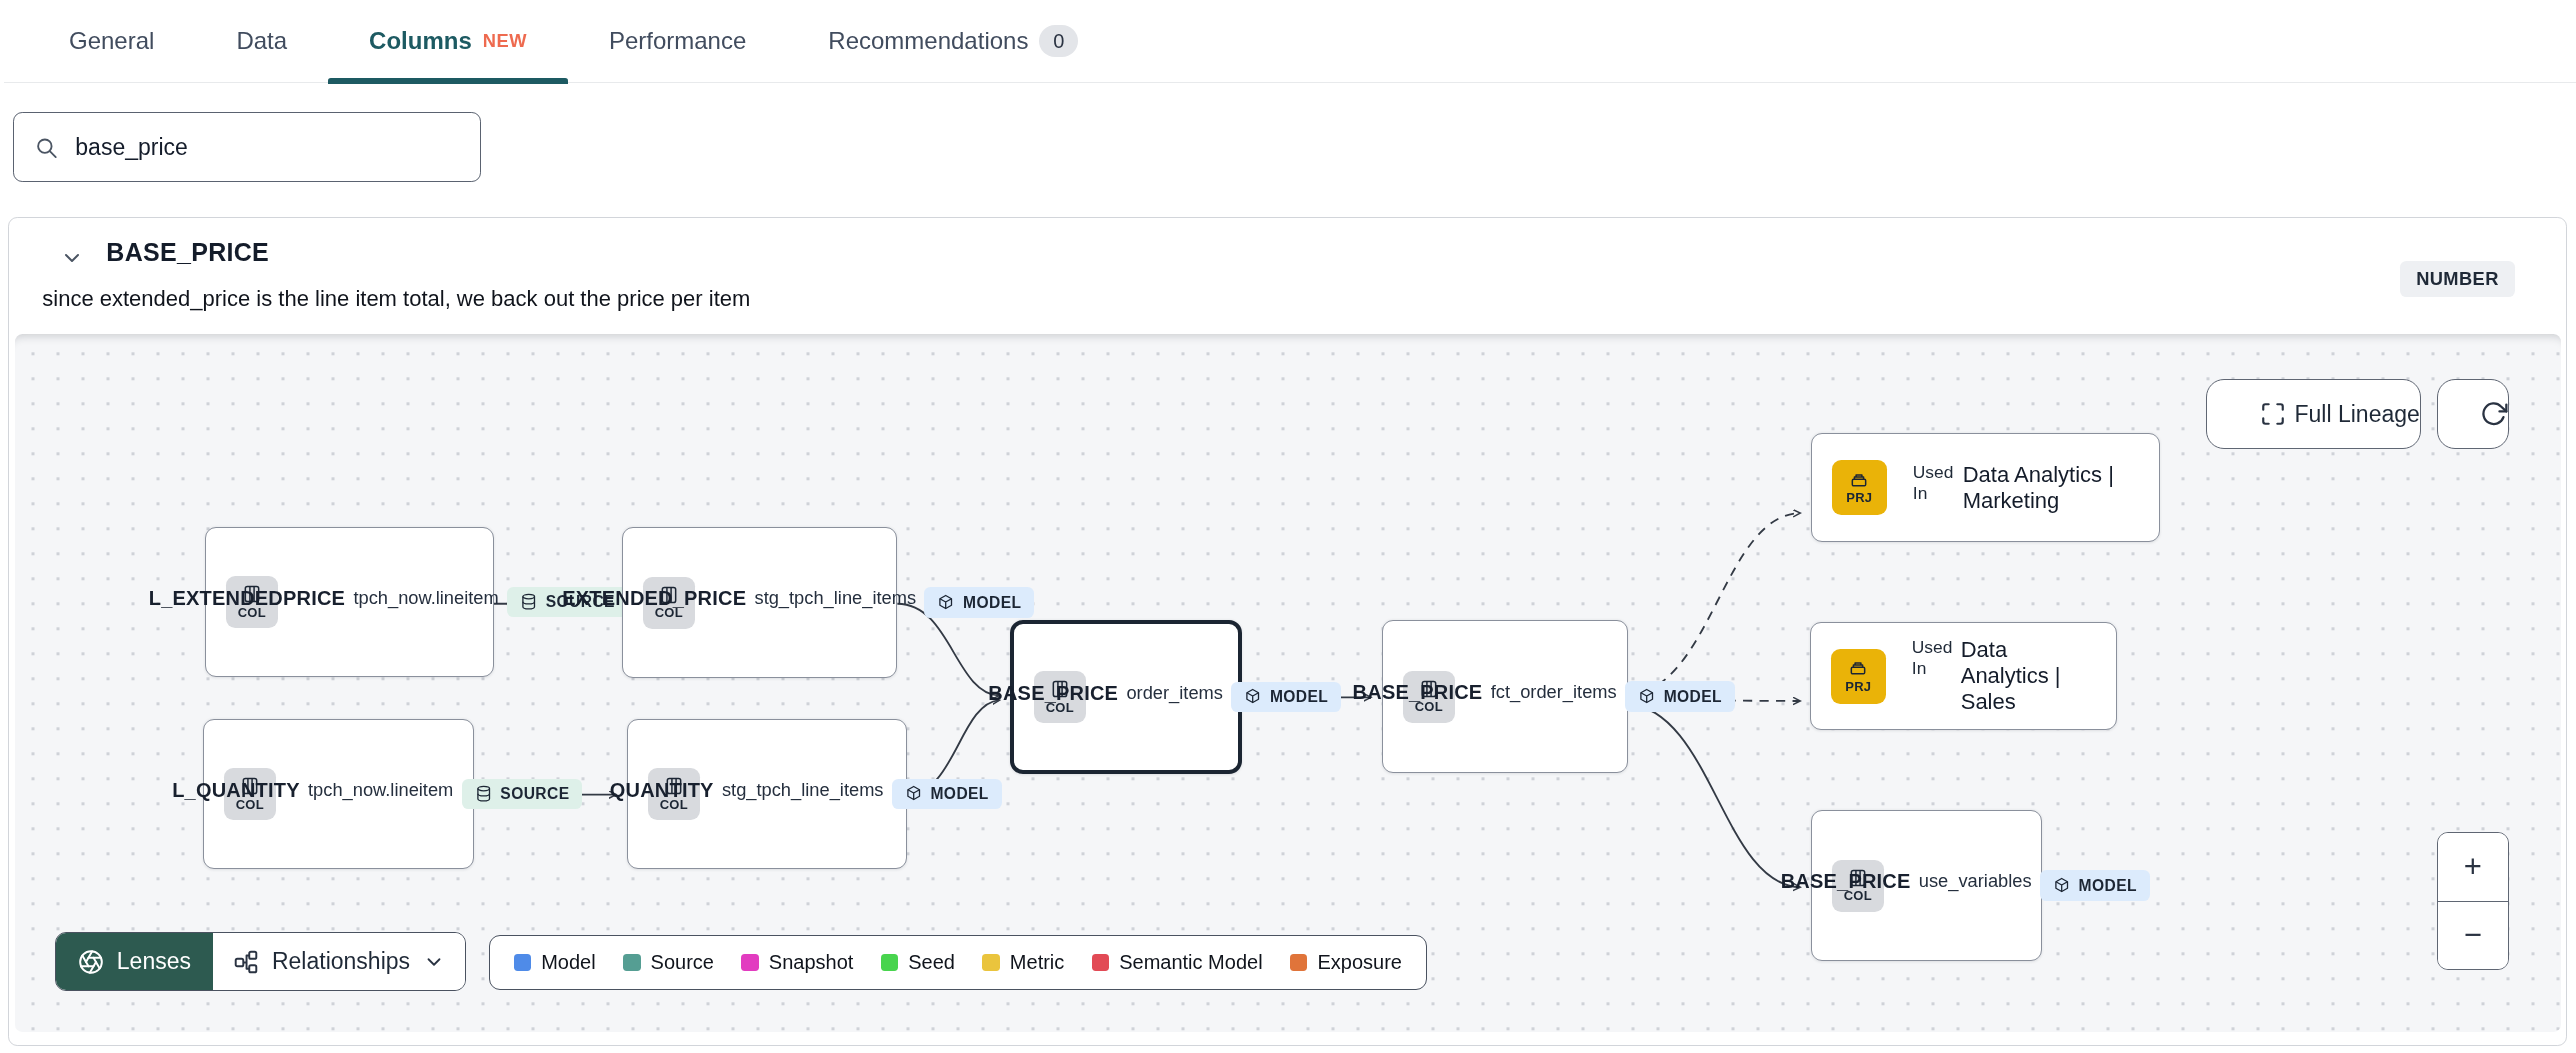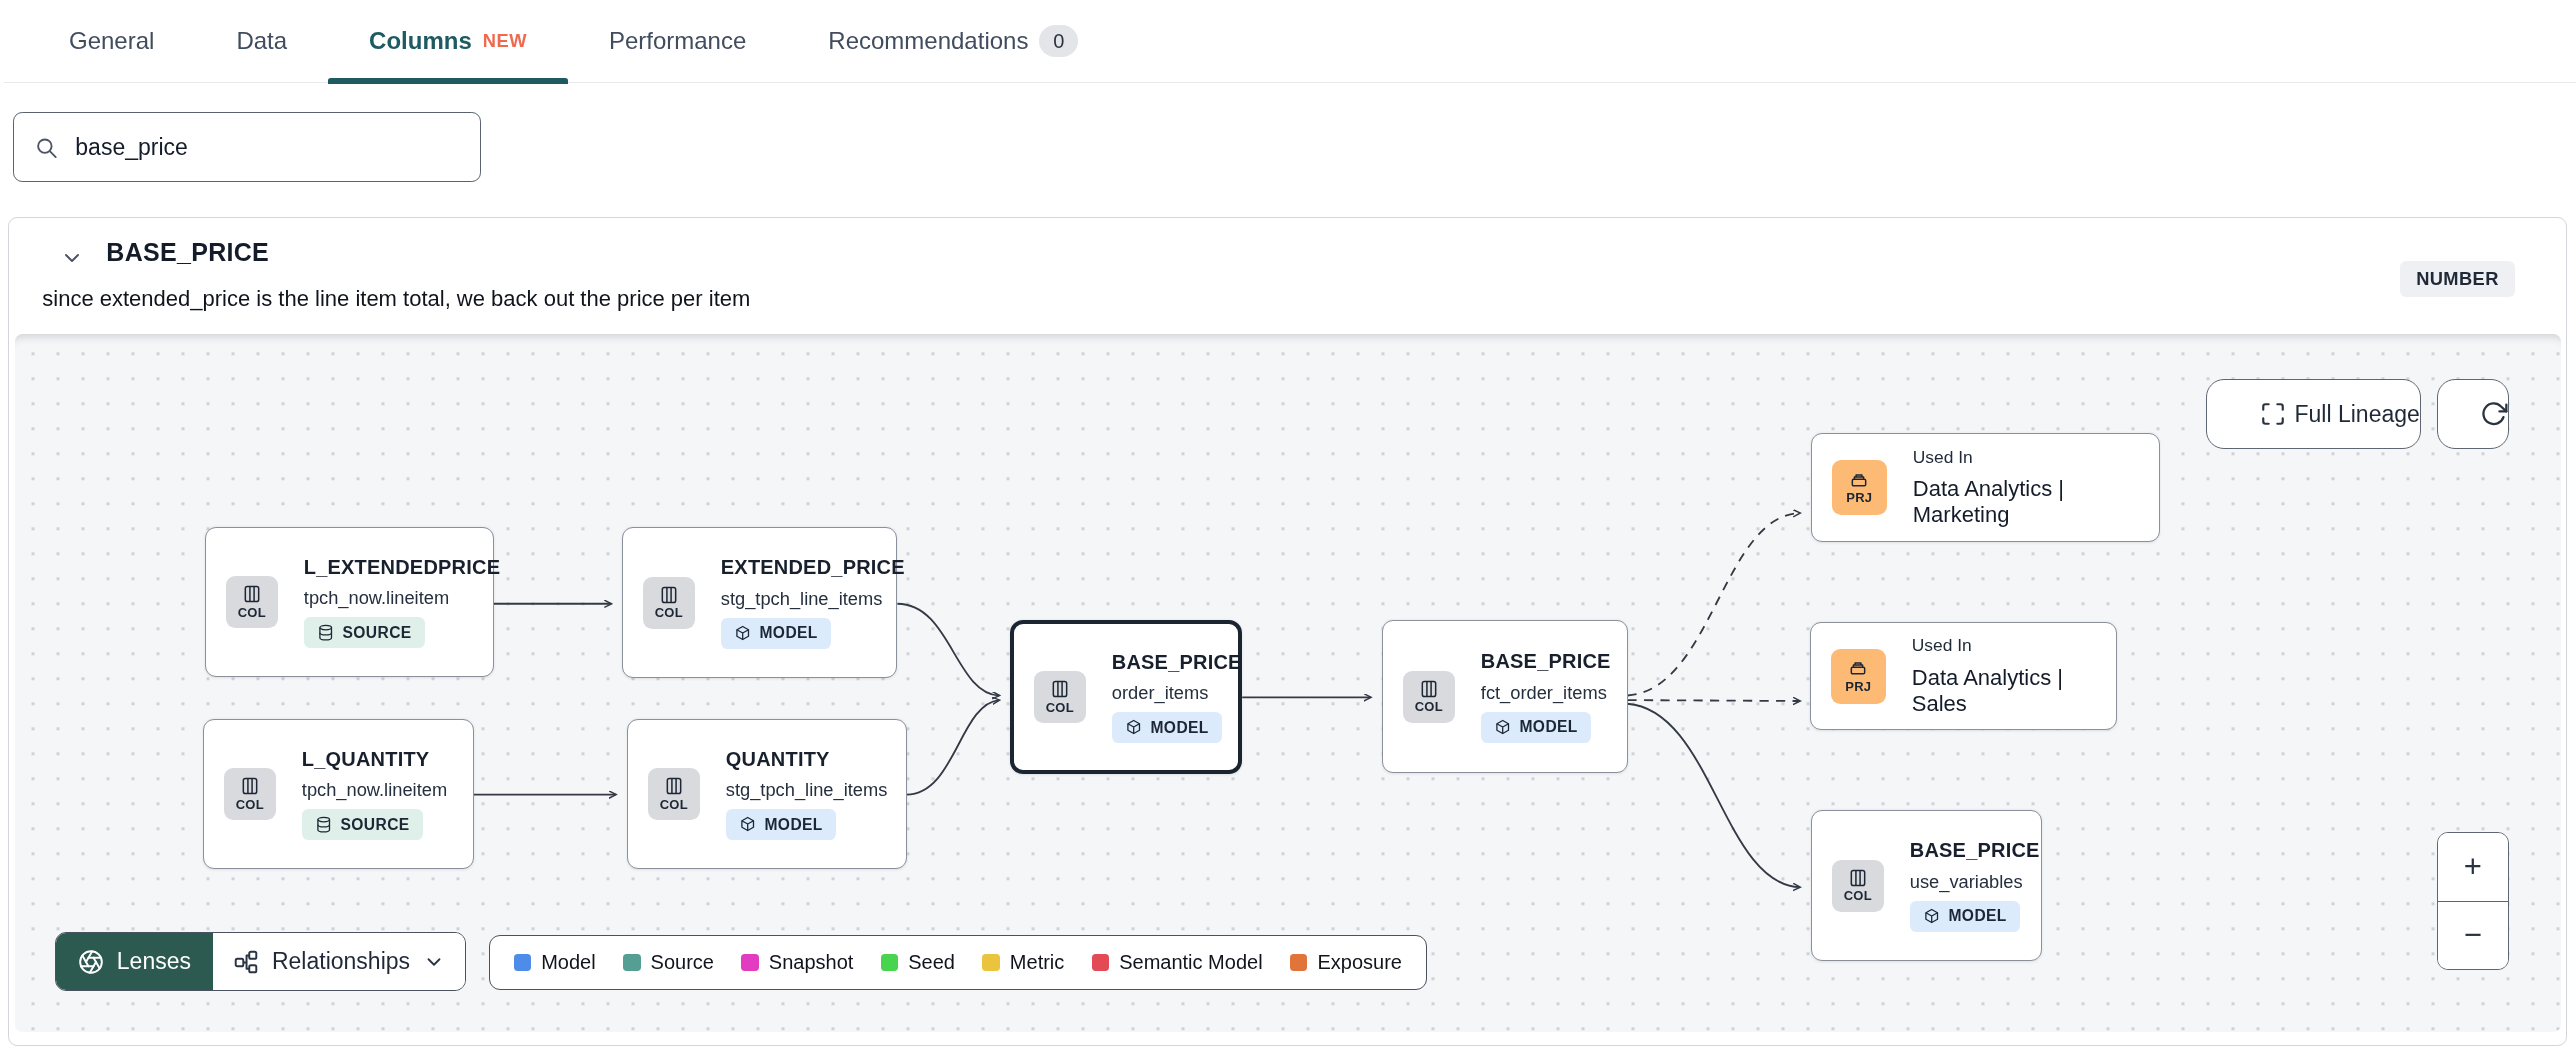--- a/index.html
+++ b/index.html
@@ -43,23 +43,23 @@
             box-shadow: inset 0 11px 9.2px -9.2px rgba(23,30,40,.20); overflow:hidden; }
   .edges { position:absolute; left:0; top:0; }
 
   
   .node { position:absolute; background:#fff; border:1.8px solid #8a909c; border-radius:11px;
           display:flex; align-items:center; padding:0 20px; gap:26px;
           box-shadow:0 0.9px 2.8px rgba(20,28,40,.10); cursor:pointer; }
   .node.selected { border:4.6px solid #1b2532; border-radius:13px; }
   .chipbox { width:52px; height:52px; border-radius:9.2px; background:#d8dade; flex:0 0 auto;
              display:flex; flex-direction:column; align-items:center; justify-content:center; gap:0.9px; }
-  .chipbox.prj { width:55px; height:55px; background:#fdba74; }
+  .chipbox.prj { width:55px; height:55px; background:#eab308; }
   .chipbox .chiplabel { font-size:13px; font-weight:700; color:#1c2634; letter-spacing:0.3px; }
-  .nbody { display:flex; flex-direction:column; justify-content:center; gap:8.3px; min-width:0; }
+  .nbody { display:flex; flex-direction:row; justify-content:center; gap:8.3px; min-width:0; }
   .ntitle { font-size:20px; font-weight:600; color:#18202e; letter-spacing:0.2px; }
   .nsub { font-size:18.3px; color:#252f3e; }
   .nbadge { display:inline-flex; align-items:center; gap:8.3px; align-self:flex-start;
             border-radius:6.4px; padding:6.4px 13px; font-size:15.6px; font-weight:600; color:#1c2634; letter-spacing:0.4px; }
   .nbadge.source { background:#def0e9; }
   .nbadge.model { background:#dcebfc; }
   .usedin-label { font-size:17.4px; color:#1f2937; }
   .usedin-name { font-size:22px; color:#141c2a; }
 
   

